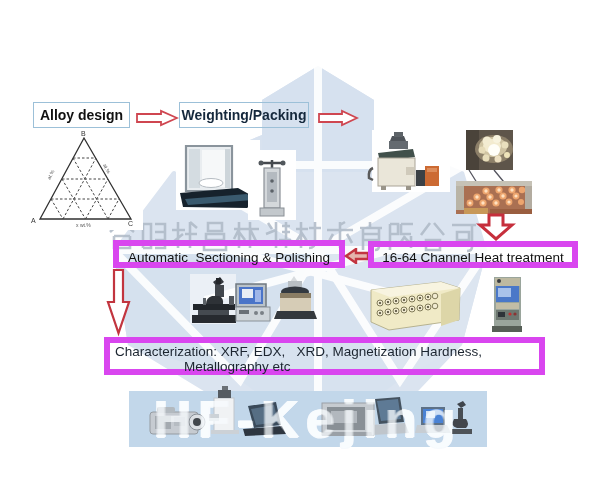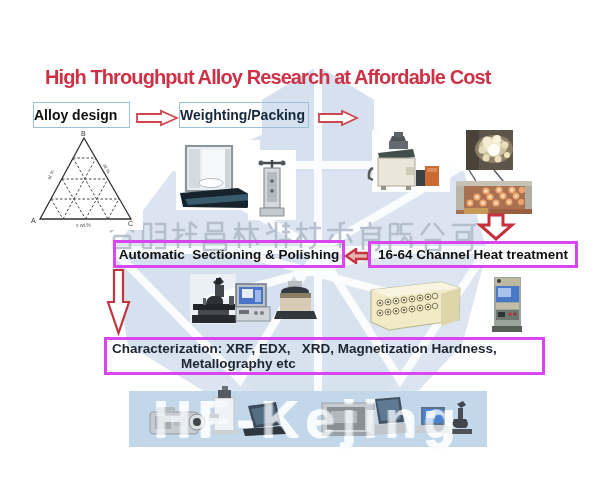--- a/index.html
+++ b/index.html
@@ -1,20 +1,20 @@
 <!DOCTYPE html>
 <html><head>
 <meta charset="utf-8">
 <style>
 html,body{margin:0;padding:0}
 #c{position:relative;width:600px;height:500px;background:#fff;font-family:"Liberation Sans",sans-serif;overflow:hidden}
 .abs{position:absolute}
 #title{left:45px;top:66px;font-size:20px;font-weight:bold;color:#cd3146;letter-spacing:-0.9px;white-space:nowrap}
-.b1{border:1px solid #9cc0d8;box-sizing:border-box;text-align:left;font-weight:bold;color:#111}
-.b2{border:3px solid #d946ef;box-sizing:border-box;text-align:center;font-weight:bold;color:#111}
+.b1{border:1px solid #9cc0d8;box-sizing:border-box;text-align:center;font-weight:bold;color:#111}
+.b2{border:6px solid #d946ef;box-sizing:border-box;text-align:center;font-weight:normal;color:#111}
 </style>
 </head>
 <body>
 <div id="c">
 
 <svg class="abs" style="left:0;top:0" width="600" height="500" viewBox="0 0 600 500">
 
   <g stroke="none">
     <polygon points="318,66 374,100 374,135 464,172 487,250 462,345 400,410 318,443 235,410 128,345 113,250 172,172 262,135 262,100" fill="#dbe4f0"></polygon>
     <polygon points="318,66 374,100 374,172 262,172 262,100" fill="#d6e1ef"></polygon>
@@ -333,21 +333,20 @@
     <path d="M417,425 L447,425 L451,433 L415,433 Z" fill="#c7cdd3"></path>
     <path d="M457,404 l6,-3 3,4 -5,3 Z" fill="#3f454c"></path>
     <rect x="458" y="408" width="5" height="11" fill="#474d54"></rect>
     <path d="M454,419 q-4,7 3,9 h9 q4,-4 0,-9 Z" fill="#42464c"></path>
     <rect x="452" y="429" width="20" height="5" fill="#4e5358"></rect>
   </g>
 </svg>
 
 <div class="abs" style="left:129px;top:391px;width:358px;height:56px;line-height:56px;text-align:center;font-weight:bold;font-size:52px;color:rgba(248,252,255,0.42);letter-spacing:7px;text-shadow:1px 0 rgba(248,252,255,0.35),-1px 0 rgba(248,252,255,0.35)">HF-Kejing</div>
 
-<div id="title" class="abs">High Throughput Alloy Research at Affordable Cost</div>
 
 <div class="abs b1" style="left:33px;top:102px;width:97px;height:26px;line-height:24px;font-size:14px">Alloy design</div>
 <svg class="abs" style="left:135px;top:108px" width="44" height="20" viewBox="0 0 44 20">
   <path d="M2,6 L26,6 L26,3 L42,10 L26,17 L26,14 L2,14 Z" fill="#ffffff" stroke="#cf4650" stroke-width="1.8"></path>
 </svg>
 <div class="abs b1" style="left:179px;top:102px;width:130px;height:26px;line-height:24px;font-size:14px;color:#15283c">Weighting/Packing</div>
 <svg class="abs" style="left:317px;top:108px" width="42" height="20" viewBox="0 0 42 20">
   <path d="M2,6 L25,6 L25,3 L40,10 L25,17 L25,14 L2,14 Z" fill="#ffffff" stroke="#cf4650" stroke-width="1.8"></path>
 </svg>
 

